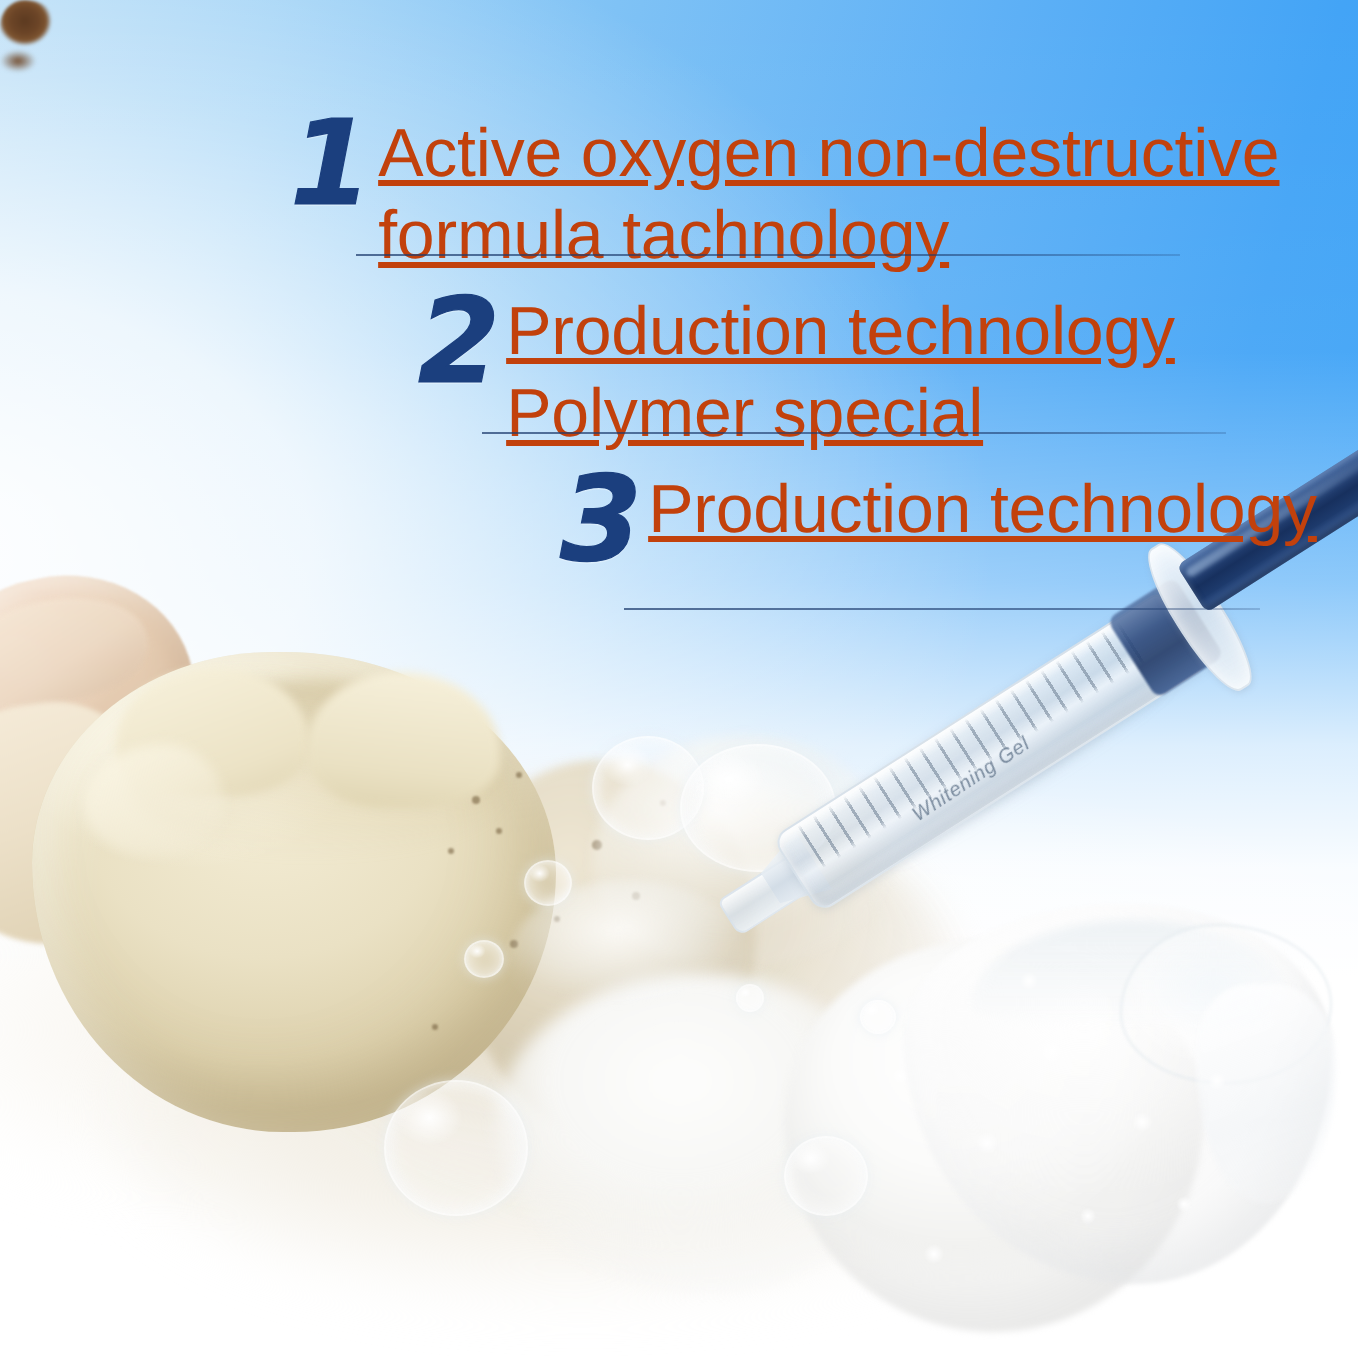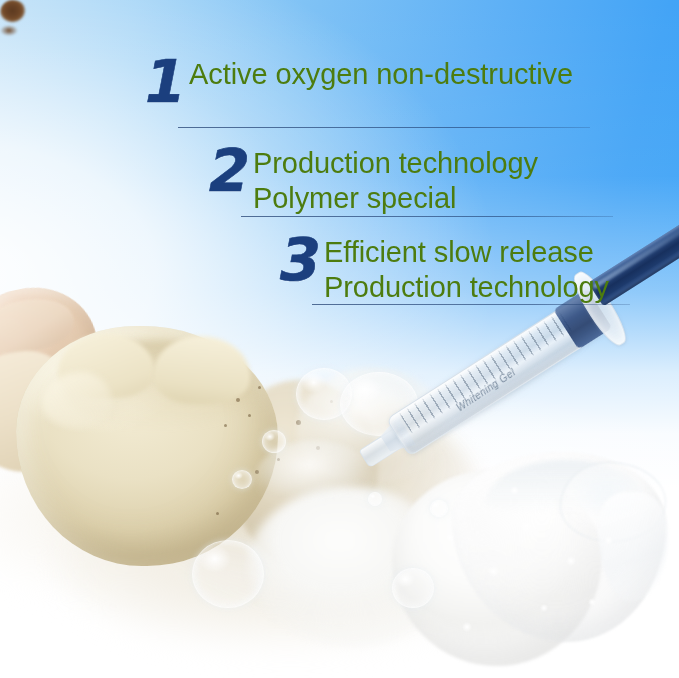--- a/index.html
+++ b/index.html
@@ -81,26 +81,27 @@
     font-size: 59px;
     line-height: 0.92;
     color: #1b3f7e;
     letter-spacing: -2px;
     margin-right: 5px;
     margin-top: 2px;
     text-shadow: 0 1px 0 rgba(255,255,255,0.30);
     -webkit-text-stroke: 0.6px #1b3f7e;
   }
   .feature-text {
-    color: #4d7c0f;
-    font-size: 29px;
+    color: #c2410c;
+    font-size: 34px;
     line-height: 1.22;
     letter-spacing: -0.1px;
     white-space: nowrap;
     padding-top: 4px;
+    text-decoration: underline;
   }
   .feature-text .line { display: block; }
   .feature-rule {
     position: absolute;
     height: 1px;
     background: linear-gradient(to right,
       rgba(30,60,110,0.72) 0%,
       rgba(30,60,110,0.60) 70%,
       rgba(30,60,110,0.22) 100%);
   }
@@ -522,37 +523,37 @@
     </div>
 
   </div>
 
   <div id="feature-list">
 
     <div class="feature-row" id="feature-1">
       <span class="feature-num">1</span>
       <span class="feature-text">
         <span class="line">Active oxygen non-destructive</span>
+        <span class="line">formula tachnology</span>
       </span>
     </div>
     <div class="feature-rule" id="rule-1"></div>
 
     <div class="feature-row" id="feature-2">
       <span class="feature-num">2</span>
       <span class="feature-text">
         <span class="line">Production technology</span>
         <span class="line">Polymer special</span>
       </span>
     </div>
     <div class="feature-rule" id="rule-2"></div>
 
     <div class="feature-row" id="feature-3">
       <span class="feature-num">3</span>
       <span class="feature-text">
-        <span class="line">Efficient slow release</span>
         <span class="line">Production technology</span>
       </span>
     </div>
     <div class="feature-rule" id="rule-3"></div>
 
   </div>
 
 </div>
 
 </body></html>

